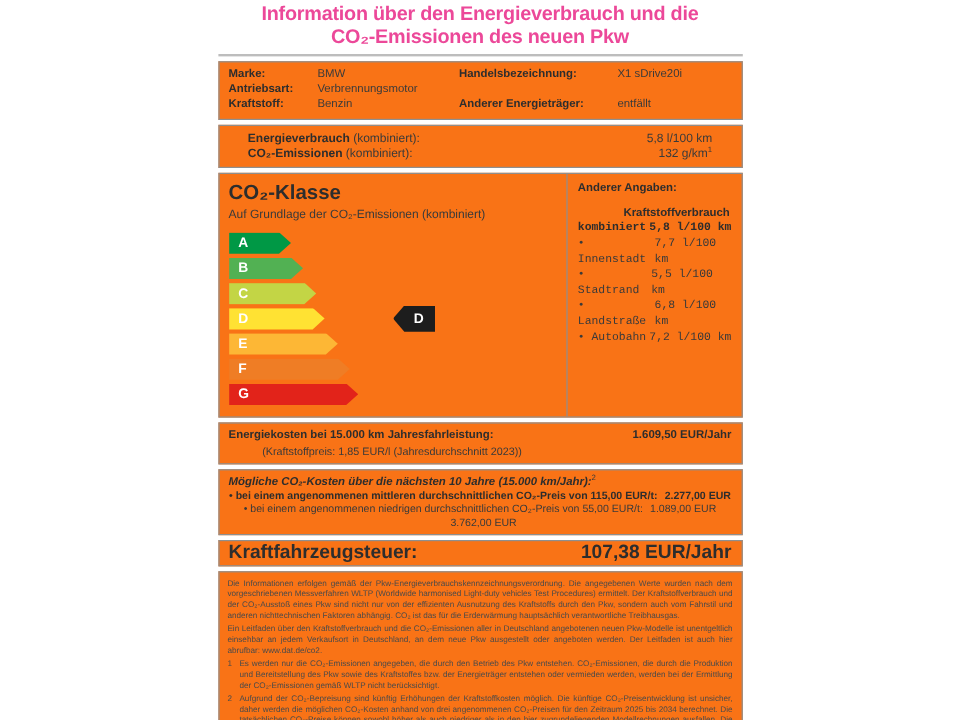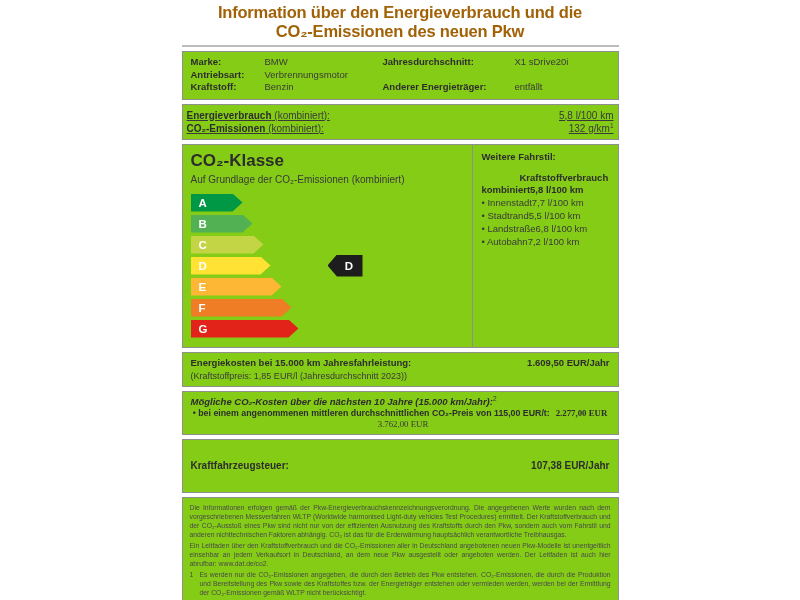--- a/index.html
+++ b/index.html
@@ -5,33 +5,33 @@
   * { margin: 0; padding: 0; box-sizing: border-box; }
   html, body { width: 800px; height: 600px; background: #ffffff; }
   body {
     font-family: "Liberation Sans", "DejaVu Sans", sans-serif;
     color: #3a3a3a;
     -webkit-font-smoothing: antialiased;
   }
   .label-sheet { width: 437px; margin: 0 auto; padding-top: 3px; }
 
   
-  .title { text-align: center; font-weight: bold; color: #a16207; font-size: 16.5px; line-height: 19px; letter-spacing: -0.2px; }
+  .title { text-align: center; font-weight: bold; color: #ec4899; font-size: 16.5px; line-height: 19px; letter-spacing: -0.2px; }
   .title-rule { height: 2px; background: #bdbdbd; margin-top: 4px; }
 
   
-  .box { border: 1px solid #8f8f8f; margin-top: 4px; background: #84cc16; }
+  .box { border: 1px solid #8f8f8f; margin-top: 4px; background: #f97316; }
 
   
   .vehicle-box { padding: 4px 8px 5px 8px; font-size: 9.5px; line-height: 12.5px; }
   .vehicle-grid { display: grid; grid-template-columns: 74px 118px 132px auto; }
   .lbl { font-weight: bold; color: #2d2d2d; }
 
   
-  .energy-box { padding: 4px 4px; font-size: 10px; line-height: 13px; text-decoration: underline; }
+  .energy-box { padding: 4px 24px; font-size: 10px; line-height: 13px; }
   .kv-row { display: flex; justify-content: space-between; align-items: baseline; }
   sup.fnm { font-size: 6.5px; vertical-align: super; line-height: 0; }
 
   
   .co2-box { display: flex; min-height: 188px; }
   .co2-left { flex: 1 1 auto; padding: 6px 8px; }
   .co2-right { width: 146px; flex: 0 0 146px; border-left: 1px solid #8f8f8f; padding: 6px 8px 6px 9px; }
   .co2-heading { font-size: 17px; font-weight: bold; color: #2d2d2d; }
   .co2-sub { font-size: 10px; margin-top: 3px; }
   .scale { position: relative; margin-top: 9px; }
@@ -46,31 +46,31 @@
     position: absolute; left: 137px; width: 35px; height: 22px;
     background: #1d1d1d; color: #ffffff; font-weight: bold; font-size: 11.5px;
     line-height: 22px; text-align: center;
     clip-path: polygon(0 50%, 27% 0, 100% 0, 100% 100%, 27% 100%);
     padding-left: 8px;
   }
 
   
   .wa-heading { font-size: 9.5px; font-weight: bold; color: #2d2d2d; }
   .wa-sub { font-size: 9.5px; font-weight: bold; color: #2d2d2d; margin-top: 10px; padding-left: 38px; }
-  .wa-row { display: flex; font-size: 9.5px; line-height: 13px; }
+  .wa-row { display: flex; justify-content: space-between; font-size: 9.5px; line-height: 13px; font-family: Liberation Mono, monospace; }
   .wa-row.strong { font-weight: bold; color: #2d2d2d; }
 
   
   .cost-box { padding: 4px 8px; font-size: 9.5px; line-height: 12px; }
-  .cost-note { font-size: 9px; margin-top: 1px; }
+  .cost-note { font-size: 9px; margin-top: 1px; margin-left: 28px; }
   .co2cost-heading { font-weight: bold; color: #2d2d2d; font-size: 9.5px; font-style: italic; }
   .co2cost-row { display: flex; justify-content: center; font-size: 8.8px; line-height: 11px; white-space: nowrap; }
   .co2cost-row.strong { font-weight: bold; color: #2d2d2d; }
-  .co2cost-row .val { padding-left: 6px; font-family: Liberation Serif, serif; }
-  .tax-box { padding: 20px 8px; font-size: 10px; line-height: 12px; }
+  .co2cost-row .val { padding-left: 6px; }
+  .tax-box { padding: 4px 8px; font-size: 16px; line-height: 12px; }
   .tax-box .kv-row { font-weight: bold; color: #2d2d2d; }
 
   
   .legal-box { padding: 5px 7px; font-size: 6.8px; line-height: 9px; color: #4a4a4a; text-align: justify; }
   .legal-box p { margin-bottom: 2px; }
   .footnote { display: grid; grid-template-columns: 10px auto; margin-bottom: 2px; }
 </style>
 </head>
 <body>
 
@@ -79,21 +79,21 @@
   <div class="title">
     <div>Information über den Energieverbrauch und die</div>
     <div>CO₂-Emissionen des neuen Pkw</div>
   </div>
   <div class="title-rule"></div>
 
   <div class="box vehicle-box">
     <div class="vehicle-grid">
       <span class="lbl">Marke:</span>
       <span>BMW</span>
-      <span class="lbl">Jahresdurchschnitt:</span>
+      <span class="lbl">Handelsbezeichnung:</span>
       <span>X1 sDrive20i</span>
 
       <span class="lbl">Antriebsart:</span>
       <span>Verbrennungsmotor</span>
       <span></span>
       <span></span>
 
       <span class="lbl">Kraftstoff:</span>
       <span>Benzin</span>
       <span class="lbl">Anderer Energieträger:</span>
@@ -137,21 +137,21 @@
             <div class="arrow" style="background: rgb(239, 125, 37); width: 101px;">F</div>
           </div>
         <div class="scale-row">
             <div class="arrow" style="background: rgb(226, 35, 26); width: 108px;">G</div>
           </div>
         <div class="class-marker" id="class-marker" style="top: 61px;">D</div>
       </div>
     </div>
 
     <div class="co2-right">
-      <div class="wa-heading">Weitere Fahrstil:</div>
+      <div class="wa-heading">Anderer Angaben:</div>
       <div class="wa-sub">Kraftstoffverbrauch</div>
       <div class="wa-row strong">
         <span>kombiniert</span>
         <span>5,8 l/100 km</span>
       </div>
       <div class="wa-row">
         <span>• Innenstadt</span>
         <span>7,7 l/100 km</span>
       </div>
       <div class="wa-row">
@@ -175,20 +175,24 @@
       <span class="lbl">1.609,50 EUR/Jahr</span>
     </div>
     <div class="cost-note">(Kraftstoffpreis: 1,85 EUR/l (Jahresdurchschnitt 2023))</div>
   </div>
 
   <div class="box cost-box">
     <div><span class="co2cost-heading">Mögliche CO₂-Kosten über die nächsten 10 Jahre (15.000 km/Jahr):</span><sup class="fnm">2</sup></div>
     <div class="co2cost-row strong">
       <span>• bei einem angenommenen mittleren durchschnittlichen CO₂-Preis von 115,00 EUR/t:</span>
       <span class="val">2.277,00 EUR</span>
+    </div>
+    <div class="co2cost-row">
+      <span>• bei einem angenommenen niedrigen durchschnittlichen CO₂-Preis von 55,00 EUR/t:</span>
+      <span class="val">1.089,00 EUR</span>
     </div>
     <div class="co2cost-row">
       <span class="val">3.762,00 EUR</span>
     </div>
   </div>
 
   <div class="box tax-box">
     <div class="kv-row">
       <span>Kraftfahrzeugsteuer:</span>
       <span>107,38 EUR/Jahr</span>

